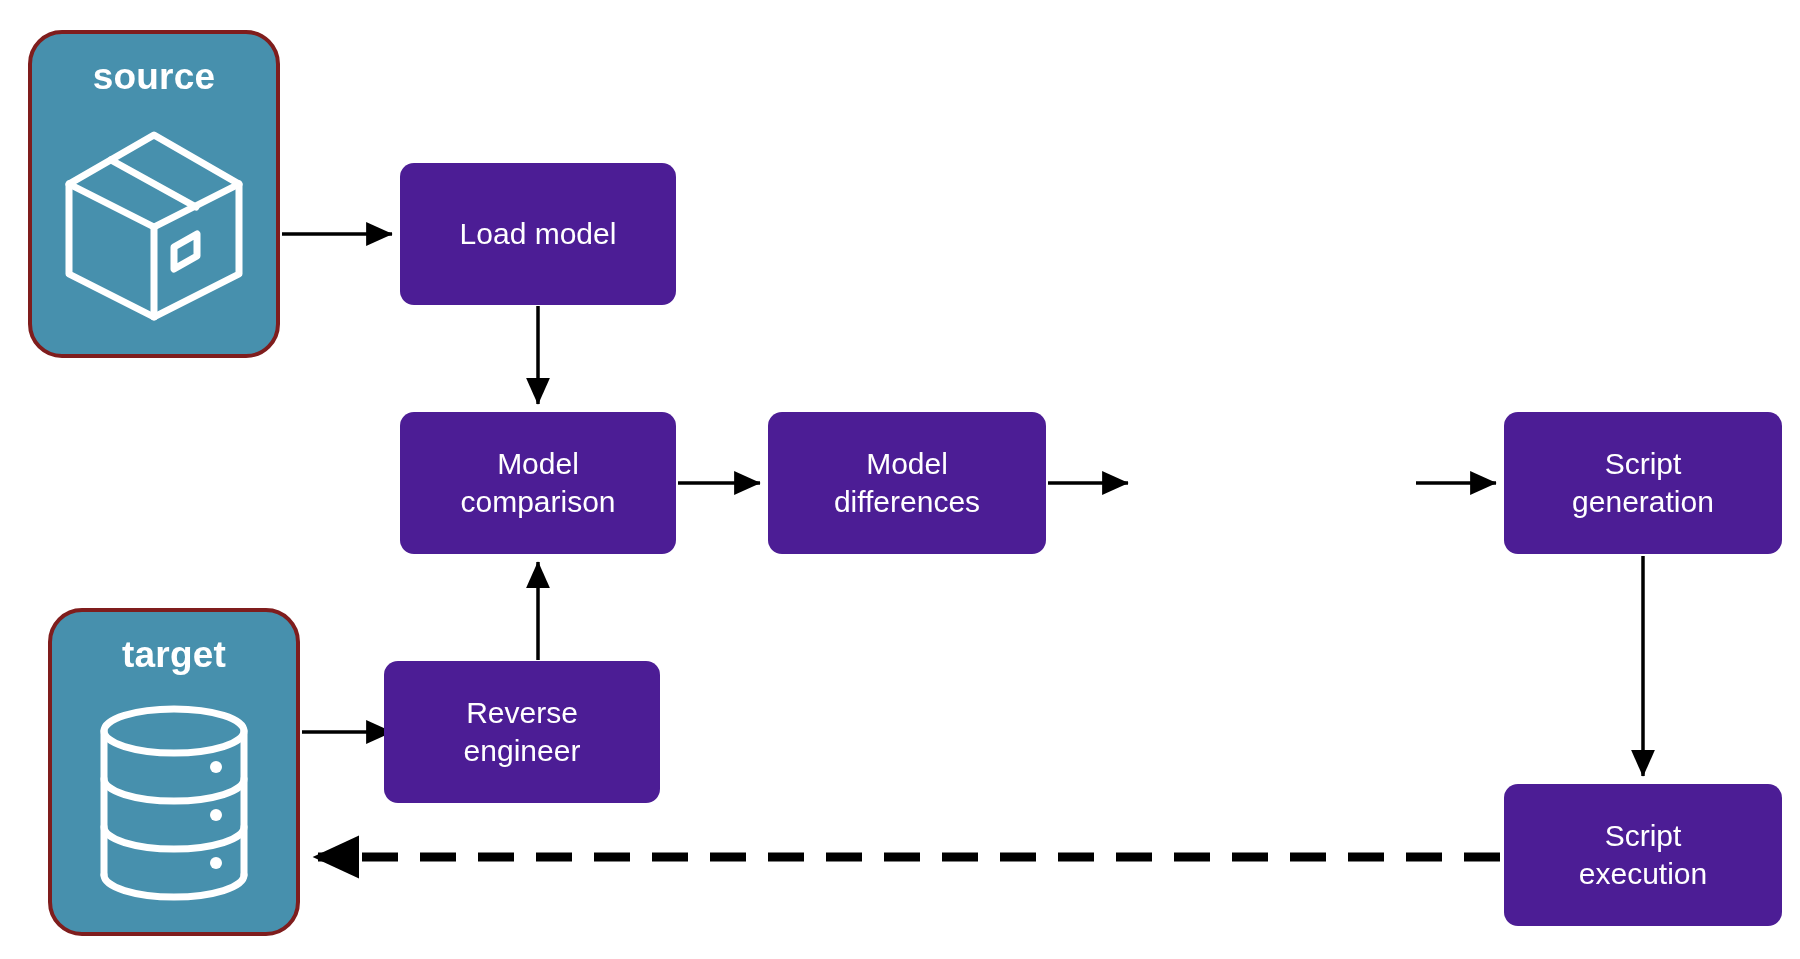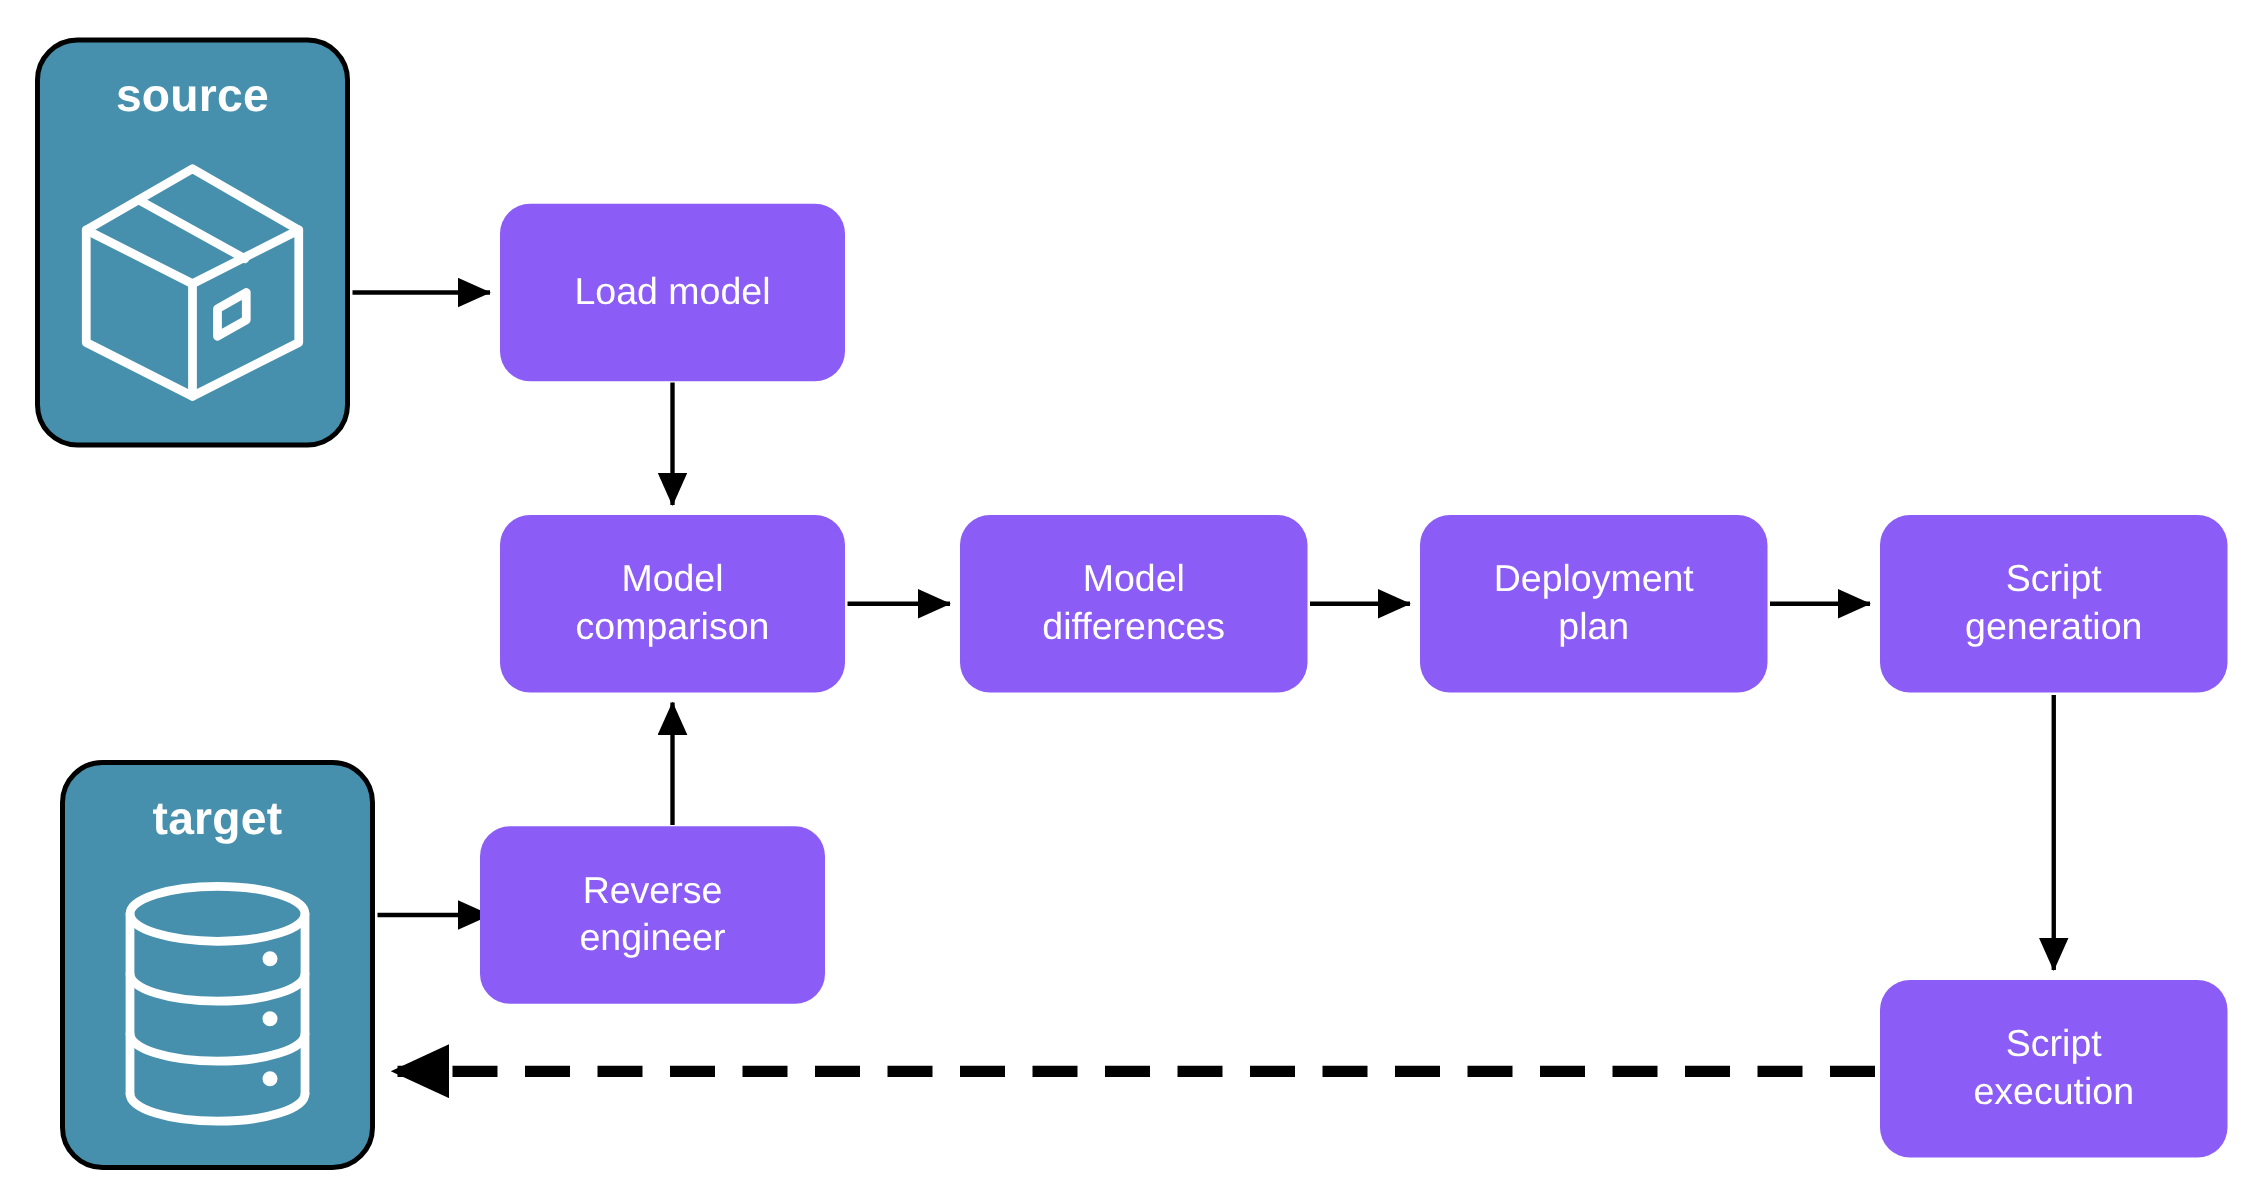--- a/index.html
+++ b/index.html
@@ -16,21 +16,21 @@
     width: 1800px;
     height: 959px;
     background: #ffffff;
     overflow: hidden;
   }
   
   .endpoint {
     position: absolute;
     box-sizing: border-box;
     background: #4790ad;
-    border: 4px solid #000000;
+    border: 4px solid #7f1d1d;
     border-radius: 34px;
     display: flex;
     flex-direction: column;
     align-items: center;
     justify-content: flex-start;
   }
   .endpoint-label {
     color: #ffffff;
     font-weight: bold;
     font-size: 37px;
@@ -43,22 +43,22 @@
     flex: 1;
     display: flex;
     align-items: center;
     justify-content: center;
     width: 100%;
   }
   
   .process {
     position: absolute;
     box-sizing: border-box;
-    background: #8b5cf6;
-    border-radius: 24px;
+    background: #4c1d95;
+    border-radius: 14px;
     display: flex;
     align-items: center;
     justify-content: center;
     text-align: center;
     color: #ffffff;
     font-size: 30px;
     line-height: 1.28;
     padding: 4px 10px;
     user-select: none;
   }
@@ -157,24 +157,20 @@
   <div class="process" style="left:400px; top:412px; width:276px; height:142px;">
     <span>Model
 comparison</span>
   </div>
 
   <div class="process" style="left:768px; top:412px; width:278px; height:142px;">
     <span>Model
 differences</span>
   </div>
 
-  <div class="process" style="left:1136px; top:412px; width:278px; height:142px;">
-    <span>Deployment
-plan</span>
-  </div>
 
   <div class="process" style="left:1504px; top:412px; width:278px; height:142px;">
     <span>Script
 generation</span>
   </div>
 
   <div class="process" style="left:384px; top:661px; width:276px; height:142px;">
     <span>Reverse
 engineer</span>
   </div>

